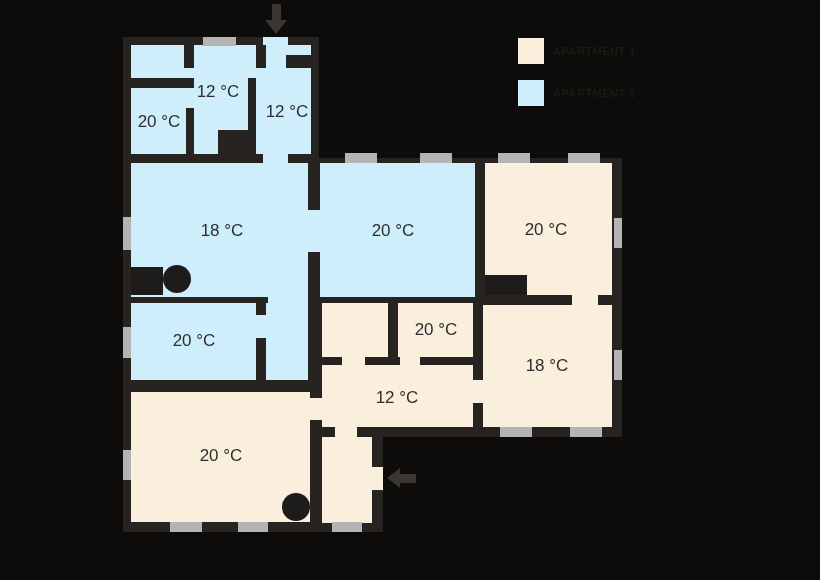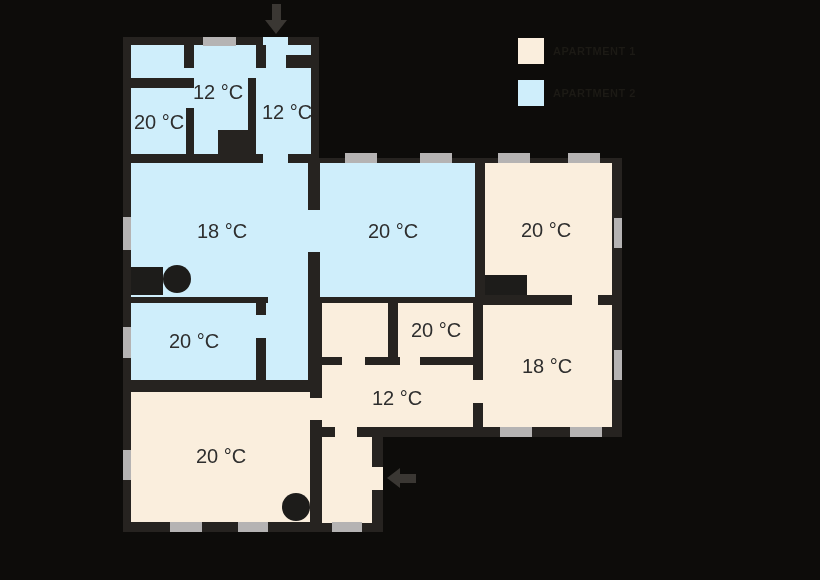--- a/index.html
+++ b/index.html
@@ -6,21 +6,21 @@
   .stage{position:relative;width:820px;height:580px;background:#0d0c0a;overflow:hidden;
          font-family:"Liberation Sans", sans-serif;}
   .abs{position:absolute;}
   .wallslab{background:#262320;}
   .iwall{background:#262320;}
   .ap2fill{background:#cfeefb;}
   .ap1fill{background:#faeedd;}
   .win{background:#b5b3b3;}
   .blackblock{background:#1d1c1a;}
   .circle{background:#1d1c1a;border-radius:50%;}
-  .temp-label{position:absolute;transform:translate(-50%,-50%);font-size:20px;color:#2e2e2e;
+  .temp-label{position:absolute;transform:translate(-50%,-50%);font-size:17px;color:#2e2e2e;
               white-space:nowrap;letter-spacing:0px;text-align:center;}
   .legend-swatch{position:absolute;width:26px;height:26px;}
   .legend-label{position:absolute;font-size:11px;font-weight:bold;color:#1c1a15;
                 letter-spacing:0.5px;white-space:nowrap;}
   .arrow-shaft{background:#3a3733;}
   .tri-down{width:0;height:0;border-left:11px solid transparent;border-right:11px solid transparent;
             border-top:14px solid #3a3733;}
   .tri-left{width:0;height:0;border-top:10px solid transparent;border-bottom:10px solid transparent;
             border-right:13px solid #3a3733;}
 </style>

